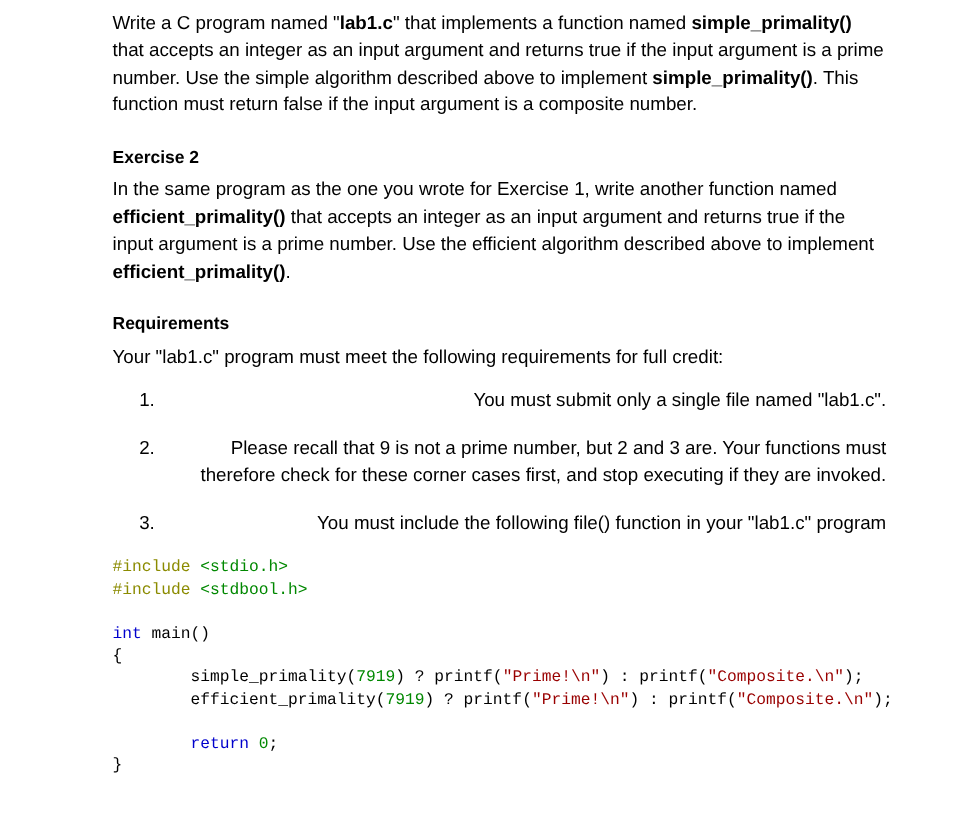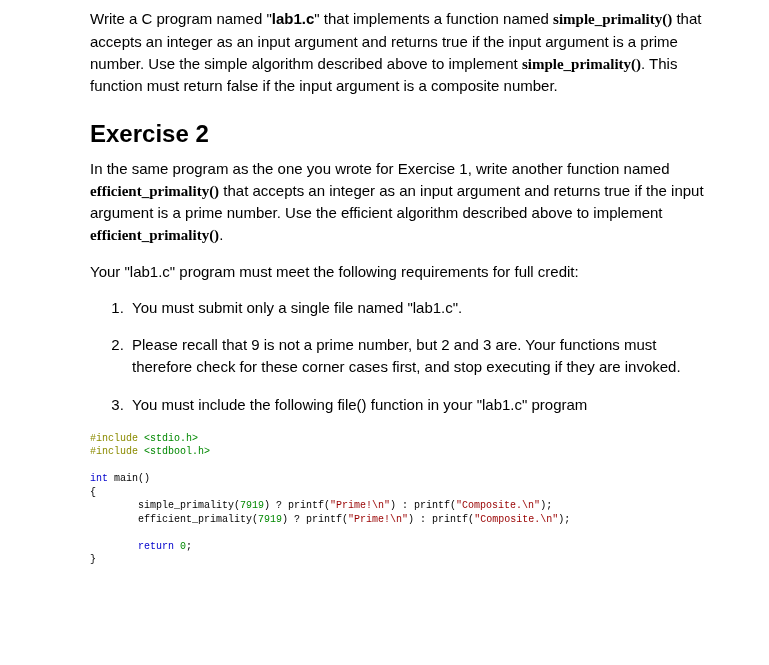--- a/index.html
+++ b/index.html
@@ -10,44 +10,45 @@
     color: #000000;
     font-size: 15px;
     line-height: 1.45;
   }
   .page {
     width: 769px;
     box-sizing: border-box;
     padding: 8px 60px 20px 90px;
   }
   h2 {
-    font-size: 24px;
+    font-size: 14px;
     font-weight: bold;
     margin: 20px 0 6px 0;
     color: #000;
     font-family: Arial, Helvetica, sans-serif;
   }
   p {
     margin: 0 0 14px 0;
   }
   code, .mono {
-    font-family: Liberation Serif, serif;
+    font-family: Liberation Sans, sans-serif;
     font-weight: bold;
   }
   ol.reqlist {
     padding-left: 38px;
     margin: 0 0 14px 0;
   }
   ol.reqlist li {
     margin-bottom: 16px;
     padding-left: 4px;
+    text-align: right;
   }
   pre.codeblock {
     font-family: "Courier New", Courier, monospace;
-    font-size: 10px;
+    font-size: 13px;
     line-height: 1.35;
     white-space: pre;
     margin: 0;
     font-weight: normal;
   }
   .kw   { color: #0000cc; }
   .pre  { color: #8b8b00; }
   .inc  { color: #008800; }
   .str  { color: #990000; }
   .num  { color: #008800; }
@@ -60,20 +61,21 @@
 
   <p>
     <span>Write a C program named "</span><b>lab1.c</b><span>" that implements a function named </span><code>simple_primality()</code><span> that accepts an integer as an input argument and returns true if the input argument is a prime number. Use the simple algorithm described above to implement </span><code>simple_primality()</code><span>. This function must return false if the input argument is a composite number.</span>
   </p>
 
   <h2>Exercise 2</h2>
   <p>
     <span>In the same program as the one you wrote for Exercise 1, write another function named </span><code>efficient_primality()</code><span> that accepts an integer as an input argument and returns true if the input argument is a prime number. Use the efficient algorithm described above to implement </span><code>efficient_primality()</code><span>.</span>
   </p>
 
+  <h2>Requirements</h2>
   <p>Your "lab1.c" program must meet the following requirements for full credit:</p>
 
   <ol class="reqlist">
     <li>You must submit only a single file named "lab1.c".</li>
     <li>Please recall that 9 is not a prime number, but 2 and 3 are. Your functions must therefore check for these corner cases first, and stop executing if they are invoked.</li>
     <li>You must include the following file() function in your "lab1.c" program</li>
   </ol>
 
   <pre class="codeblock"><span class="pre">#include</span><span class="inc"> &lt;stdio.h&gt;</span>
 <span class="pre">#include</span><span class="inc"> &lt;stdbool.h&gt;</span>

